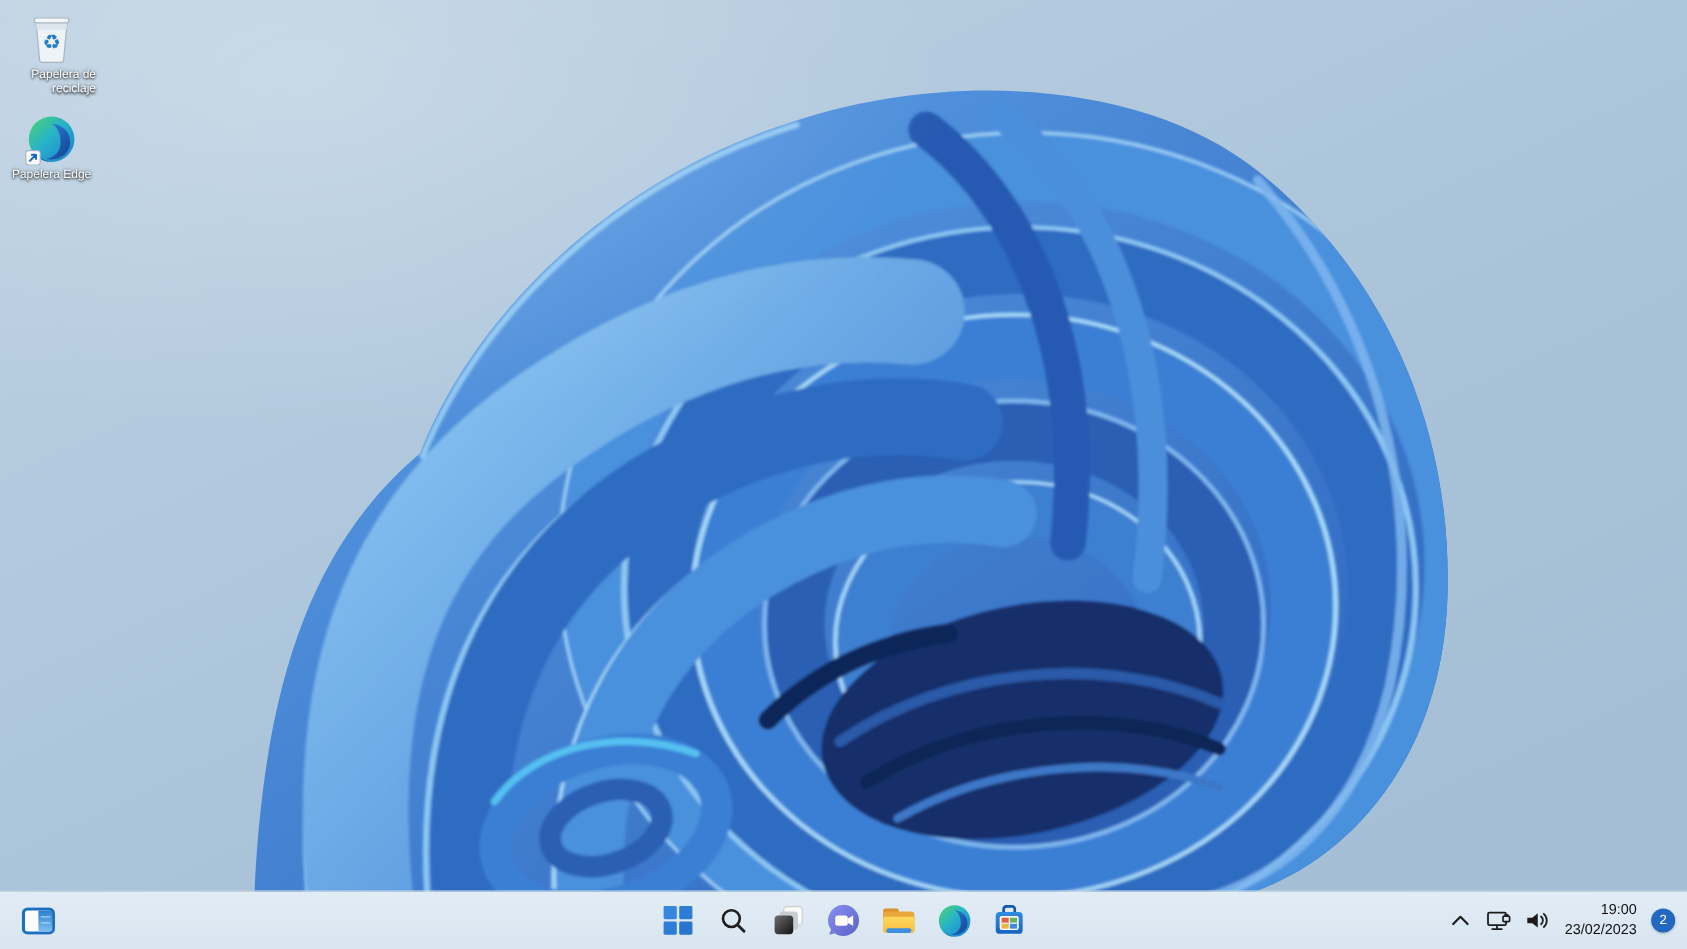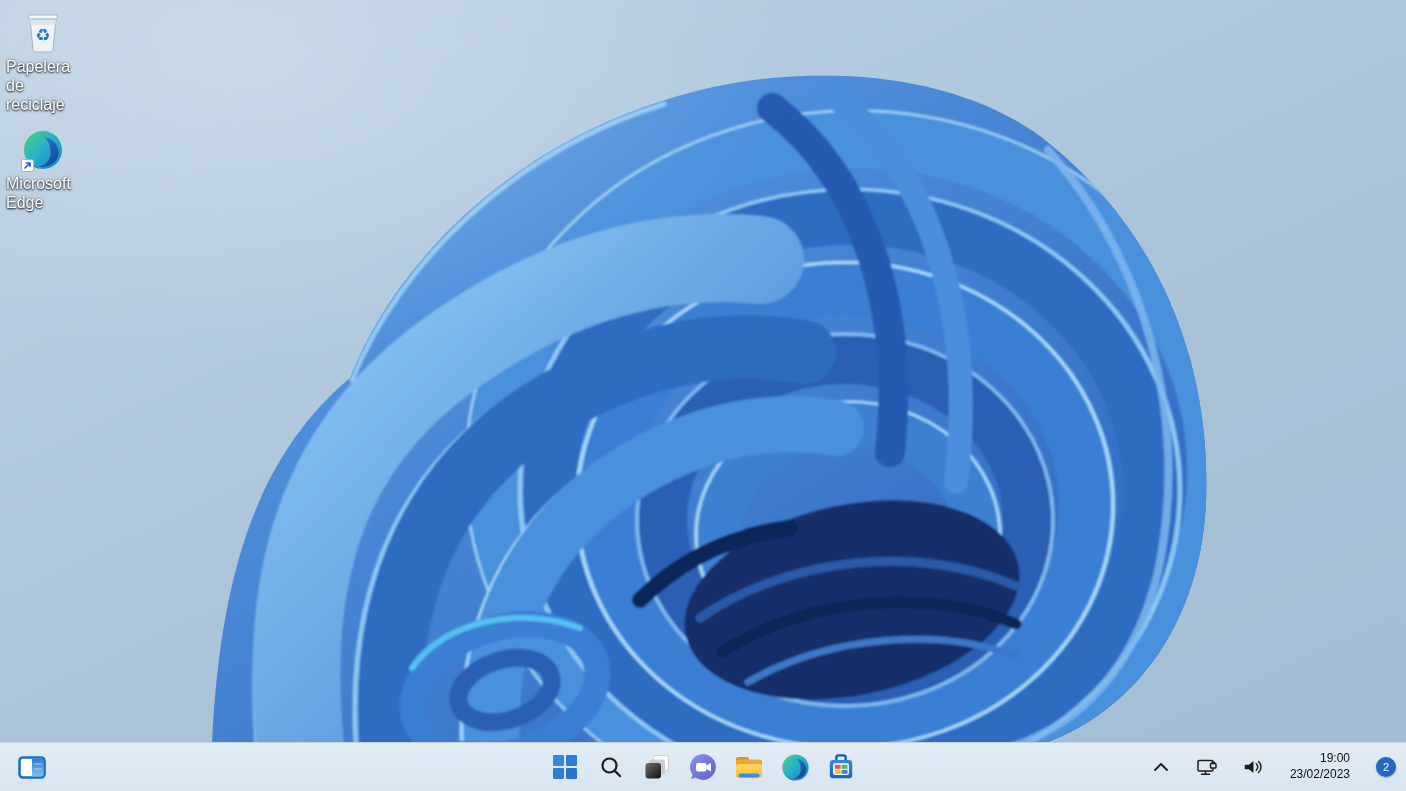--- a/index.html
+++ b/index.html
@@ -12,40 +12,40 @@
     position:absolute;inset:0;
     background:radial-gradient(ellipse 900px 500px at 18% 8%,rgba(255,255,255,.22),rgba(255,255,255,0) 60%);
     pointer-events:none;
   }
   .bloom{position:absolute;left:0;top:0;width:1406px;height:791px;}
 
   
   .desk-icons{position:absolute;left:4px;top:8px;width:78px;display:flex;flex-direction:column;gap:10px;}
   .desk-icon{display:flex;flex-direction:column;align-items:center;gap:3px;cursor:default;border-radius:4px;padding:2px 0;}
   .desk-label{
-    color:#fff;font-size:16px;line-height:1.2;text-align:left;max-width:74px;
+    color:#fff;font-size:10px;line-height:1.2;text-align:right;max-width:74px;
     text-shadow:0 1px 2px rgba(0,0,0,.9),0 0 3px rgba(0,0,0,.5);
   }
   .edge-wrap{position:relative;width:42px;height:42px;}
   .shortcut-arrow{position:absolute;left:-1px;bottom:-1px;}
 
   
   .taskbar{
     position:absolute;left:0;bottom:0;width:100%;height:48px;
     background:linear-gradient(#e2ecf5,#d8e5f0);
     border-top:1px solid #c2d2e0;
     display:flex;align-items:center;
   }
   .tb-btn{
     width:40px;height:40px;border-radius:6px;display:flex;align-items:center;justify-content:center;
     cursor:pointer;
   }
   .tb-left{position:absolute;left:12px;top:4px;}
   .tb-center{margin:0 auto;display:flex;gap:6px;}
-  .tb-right{position:absolute;right:8px;top:0;height:48px;display:flex;align-items:center;gap:16px;}
+  .tb-right{position:absolute;right:8px;top:0;height:48px;display:flex;align-items:center;gap:2px;}
   .tray-btn{width:30px;height:36px;border-radius:5px;display:flex;align-items:center;justify-content:center;cursor:pointer;}
   .clock{
     text-align:right;font-size:12px;line-height:1.3;color:#111;padding:2px 6px;border-radius:5px;cursor:pointer;
   }
   .badge{
     width:20px;height:20px;border-radius:50%;background:#2268c3;color:#fff;
     font-size:11px;display:flex;align-items:center;justify-content:center;
     margin-left:4px;margin-right:2px;cursor:pointer;box-shadow:0 1px 2px rgba(0,0,0,.25);
   }
 </style>
@@ -142,21 +142,21 @@
           </defs>
           <circle cx="21" cy="21" r="19" fill="url(#edgeBase)"></circle>
           <path d="M21 8 C31 9 37 16 36.5 25 C35.5 34 26 39.5 16 37.5 C23.5 36.5 28.5 31 28.5 24 C28.5 15.5 25.5 10.5 21 8 Z" fill="url(#edgeWave)"></path>
           <path d="M6 28 C8 35 14 39.5 21 40 C14.5 40.5 8.5 36.5 6 28 Z" fill="#0d3f8f" opacity=".8"></path>
         </svg>
         <svg class="shortcut-arrow" width="13" height="13" viewBox="0 0 13 13">
           <rect x=".5" y=".5" width="12" height="12" rx="2" fill="#fff" stroke="#9fb2c4" stroke-width="1"></rect>
           <path d="M4 9 L9 4 M5.5 4 H9 V7.5" fill="none" stroke="#1565c0" stroke-width="1.6" stroke-linecap="round" stroke-linejoin="round"></path>
         </svg>
       </div>
-      <div class="desk-label">Microsoft Edge</div>
+      <div class="desk-label">Papelera Edge</div>
     </div>
   </div>
 
   <div class="taskbar">
 
     <div class="tb-left">
       <div class="tb-btn">
         <svg width="28" height="23" viewBox="0 0 28 23">
           <defs>
             <linearGradient id="wgt" x1="0" y1="0" x2="0" y2="1">

